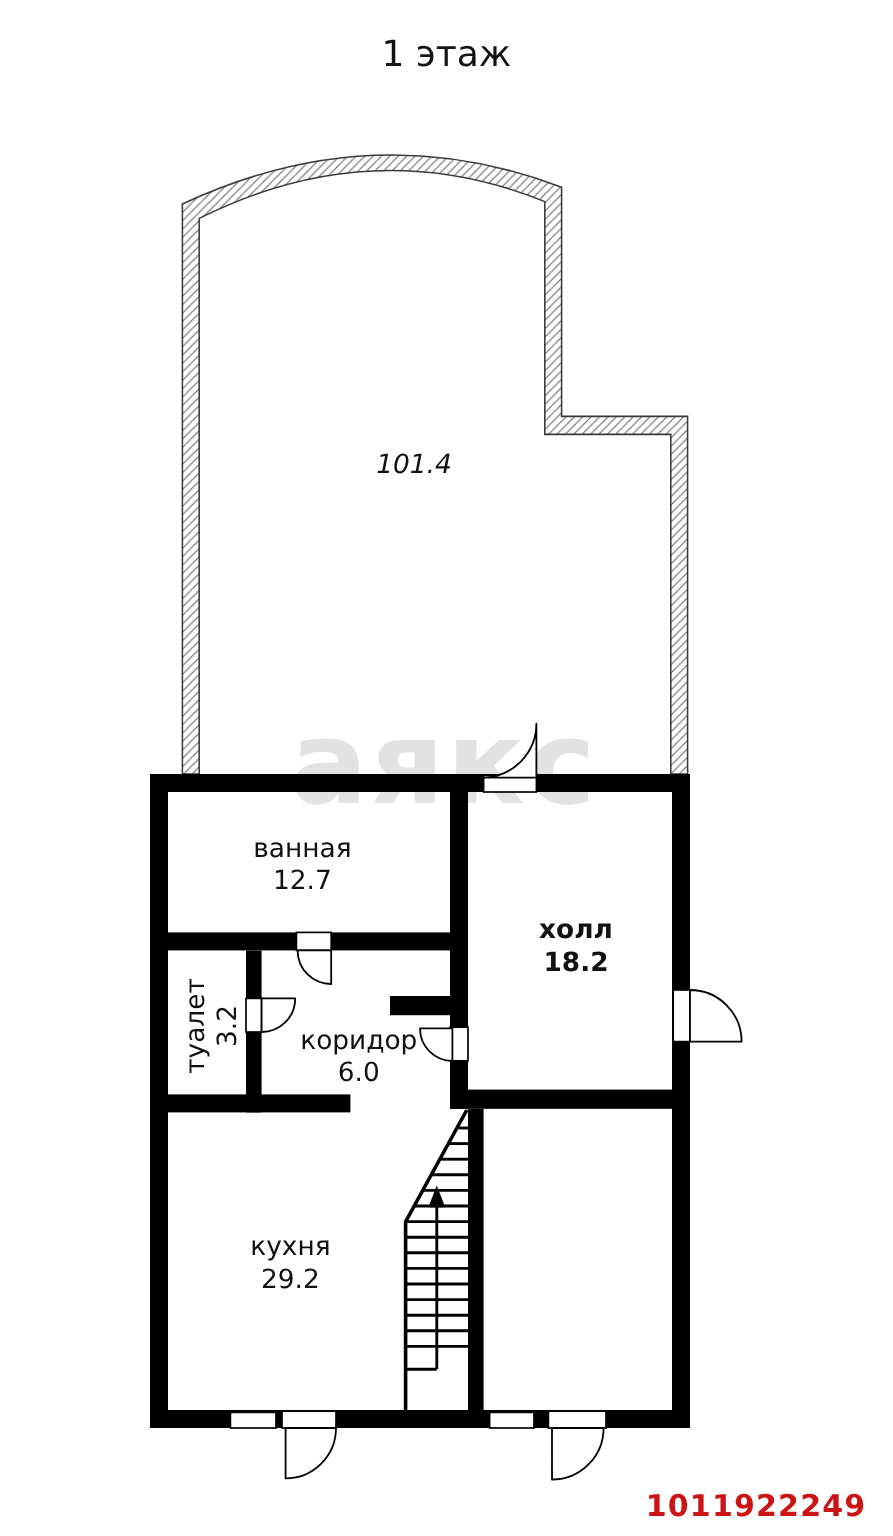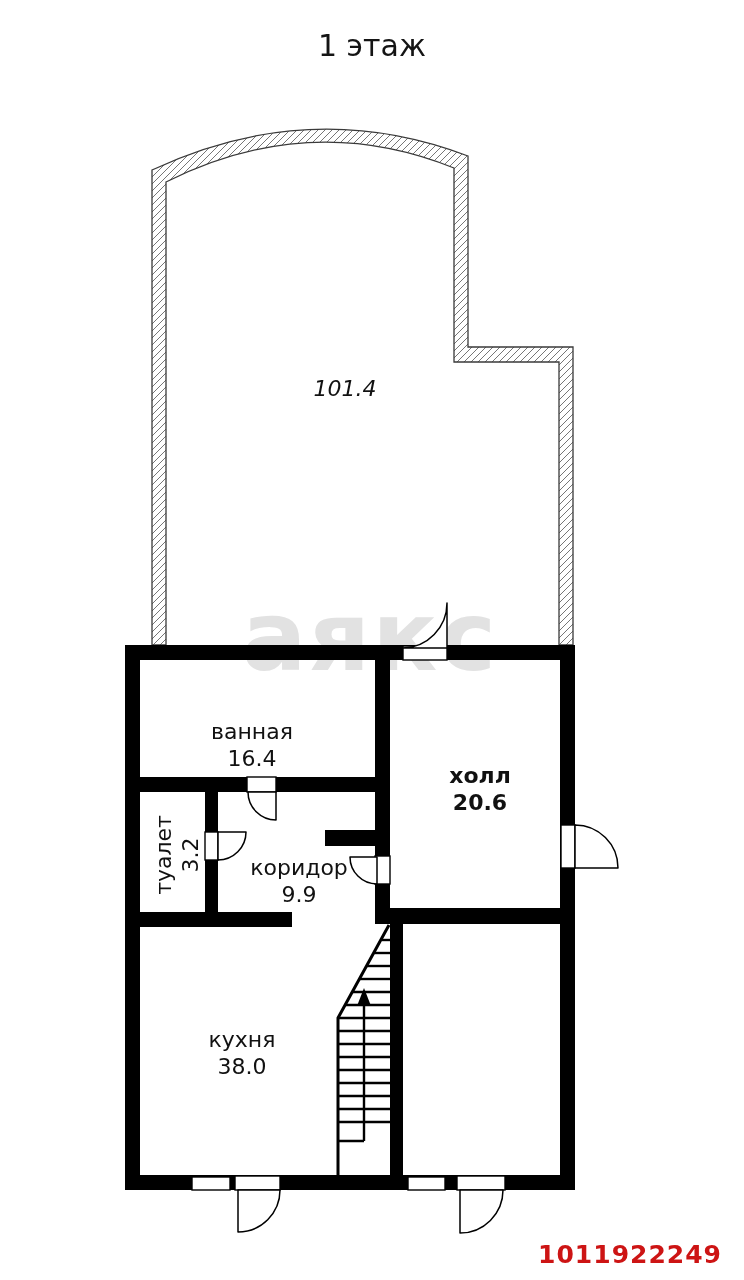--- a/index.html
+++ b/index.html
@@ -119,41 +119,41 @@
       </g>
       <path d="M364,1000 L364,1141 M338,1141 L364,1141" stroke-width="2.4"></path>
       <polygon points="364,988 357,1006 371,1006" fill="#000" stroke="none"></polygon>
     </g>
   </svg>
 
   <div class="room-label" style="left:345px;top:388px;font-style:italic;">
     <div>101.4</div>
   </div>
 
-  <div class="room-label" style="left:252px;top:745px;">
+  <div class="room-label" style="left:252px;top:721px;">
     <div>ванная</div>
-    <div>16.4</div>
+    <div>12.7</div>
   </div>
 
   <div class="room-label rotated" style="left:177px;top:855px;">
     <div>туалет</div>
     <div>3.2</div>
   </div>
 
   <div class="room-label" style="left:299px;top:881px;text-align:center;">
     <div>коридор</div>
-    <div>9.9</div>
+    <div>6.0</div>
   </div>
 
   <div class="room-label" style="left:480px;top:789px;font-weight:bold;">
     <div>холл</div>
-    <div>20.6</div>
+    <div>18.2</div>
   </div>
 
   <div class="room-label" style="left:242px;top:1053px;text-align:center;">
     <div>кухня</div>
-    <div>38.0</div>
+    <div>29.2</div>
   </div>
 
 
   <div id="listing-id" style="color: rgb(205, 20, 20);">1011922249</div>
 
 </div>
 
 </body></html>

